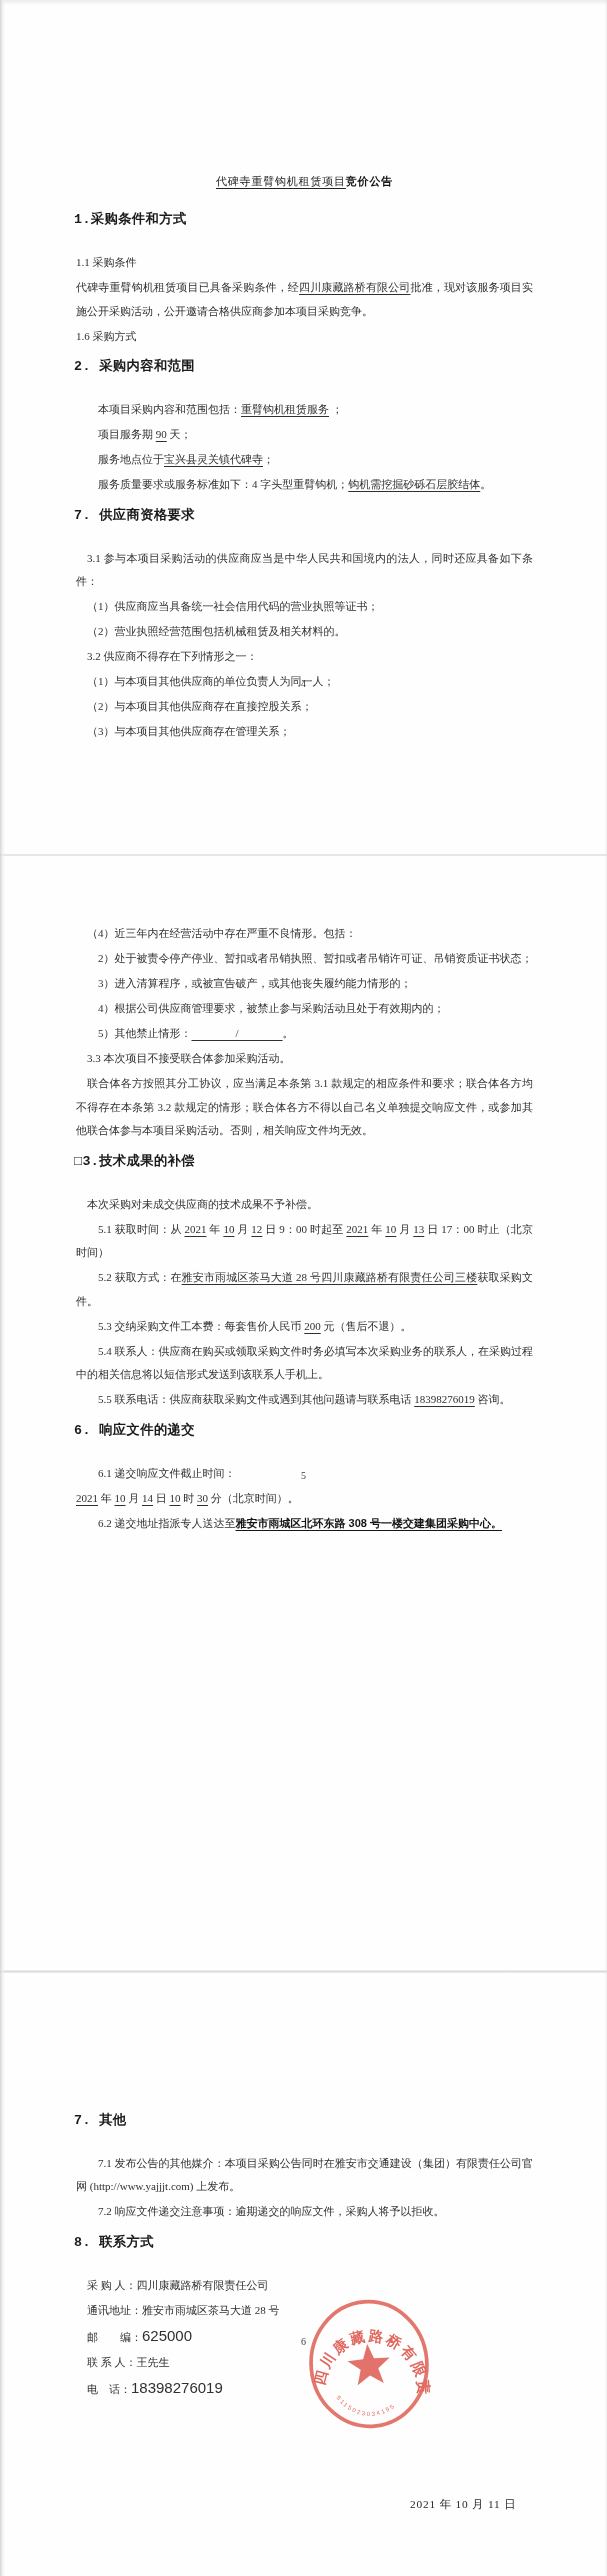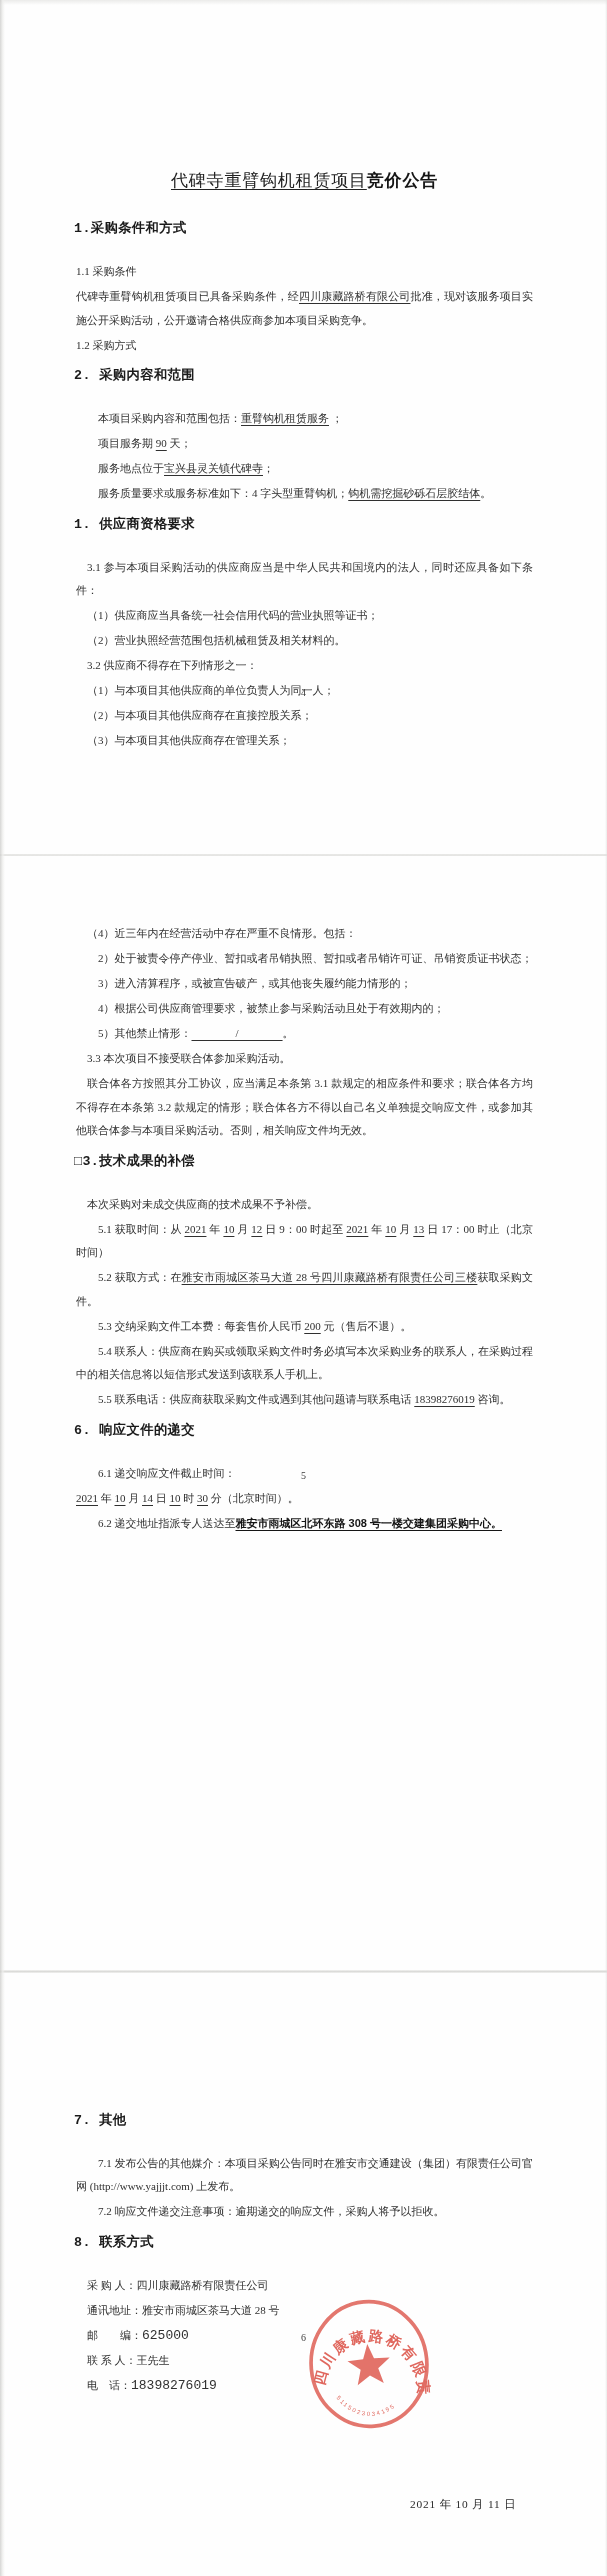--- a/index.html
+++ b/index.html
@@ -15,30 +15,30 @@
   .edge-right{position:absolute;right:0;top:0;bottom:0;width:2.3px;
     background:linear-gradient(270deg,#dededc,rgba(255,255,255,0));opacity:.6;z-index:5;}
   .page{position:relative;width:607px;box-sizing:border-box;background:#fefefe;}
   #page1{height:854px;padding-top:168px;}
   #page2{height:1114px;padding-top:66px;}
   #page3{height:854px;padding-top:114px;}
   .page-divider{height:2.3px;background:linear-gradient(180deg,#f3f3f1,#d9d9d7 55%,#f5f5f3);}
   
   .blk{margin:0 74px 1.5px 76px;font-size:11px;line-height:23.5px;text-align:justify;
        text-justify:inter-ideograph;color:#303030;}
-  .blk.title{font-size:17px;line-height:26px;text-align:center;letter-spacing:0.8px;
-       margin-bottom:25px;color:#222;}
+  .blk.title{font-size:11px;line-height:26px;text-align:center;letter-spacing:0.8px;
+       margin-bottom:16px;color:#222;}
   .blk.h1{font-family:Liberation Mono, monospace;font-weight:700;
        font-size:13.3px;line-height:20px;color:#1b1b1b;margin:9px 74px 21px 74px;
        text-align:left;letter-spacing:0.4px;}
   .ind1{text-indent:1em;}
   .ind2{text-indent:2em;}
   .u{text-decoration:underline;text-underline-offset:2.7px;text-decoration-thickness:0.8px;}
   .bhei{font-family:"Liberation Sans","DejaVu Sans",sans-serif;font-weight:700;color:#151515;}
-  .sans{font-family:Liberation Mono, monospace;font-size:13px;}
+  .sans{font-family:Liberation Sans, sans-serif;font-size:15px;}
   .pagenum{position:absolute;bottom:67px;left:0;right:0;text-align:center;
        font-size:10px;color:#3c3c3c;}
   
   .stamp{position:absolute;left:302px;top:322px;width:134px;height:138px;
        transform:rotate(-5deg);opacity:.88;z-index:3;}
   .stamp text{fill:#dc5348;}
   .stamp-name{font-size:19.5px;letter-spacing:3.5px;font-weight:600;
        font-family:"Liberation Serif",serif;}
   .stamp-code{font-size:8px;letter-spacing:2.6px;font-family:"Liberation Sans",sans-serif;}
   .date-line{position:absolute;left:410px;top:410px;font-size:11.4px;letter-spacing:0.8px;
@@ -68,27 +68,27 @@
   <div class="bleed" style="left:326px;top:941px;width:228px;height:9px;"></div>
   <div class="bleed" style="left:395px;top:1100px;width:152px;height:9px;"></div>
   <div class="bleed" style="left:319px;top:1419px;width:212px;height:9px;"></div>
   <div class="bleed" style="left:395px;top:1942px;width:152px;height:9px;"></div>
 
   <div class="page" id="page1">
     <div class="blk title"><span class="u">代碑寺重臂钩机租赁项目</span><span class="bhei">竞价公告</span></div>
       <div class="blk h1"><span>1.采购条件和方式</span></div>
       <div class="blk p"><span>1.1 采购条件</span></div>
       <div class="blk p"><span>代碑寺重臂钩机租赁项目已具备采购条件，经</span><span class="u">四川康藏路桥有限公司</span><span>批准，现对该服务项目实施公开采购活动，公开邀请合格供应商参加本项目采购竞争。</span></div>
-      <div class="blk p"><span>1.2 采购方式</span></div>
+      <div class="blk p"><span>1.6 采购方式</span></div>
       <div class="blk h1"><span>2. 采购内容和范围</span></div>
       <div class="blk p ind2"><span>本项目采购内容和范围包括：</span><span class="u">重臂钩机租赁服务</span><span> ；</span></div>
       <div class="blk p ind2"><span>项目服务期 </span><span class="u">90</span><span> 天；</span></div>
       <div class="blk p ind2"><span>服务地点位于</span><span class="u">宝兴县灵关镇代碑寺</span><span>；</span></div>
       <div class="blk p ind2"><span>服务质量要求或服务标准如下：4 字头型重臂钩机；</span><span class="u">钩机需挖掘砂砾石层胶结体</span><span>。</span></div>
-      <div class="blk h1"><span>1. 供应商资格要求</span></div>
+      <div class="blk h1"><span>7. 供应商资格要求</span></div>
       <div class="blk p ind1"><span>3.1 参与本项目采购活动的供应商应当是中华人民共和国境内的法人，同时还应具备如下条件：</span></div>
       <div class="blk p ind1"><span>（1）供应商应当具备统一社会信用代码的营业执照等证书；</span></div>
       <div class="blk p ind1"><span>（2）营业执照经营范围包括机械租赁及相关材料的。</span></div>
       <div class="blk p ind1"><span>3.2 供应商不得存在下列情形之一：</span></div>
       <div class="blk p ind1"><span>（1）与本项目其他供应商的单位负责人为同一人；</span></div>
       <div class="blk p ind1"><span>（2）与本项目其他供应商存在直接控股关系；</span></div>
       <div class="blk p ind1"><span>（3）与本项目其他供应商存在管理关系；</span></div>
       <div class="pagenum">4</div>
   </div>
   <div class="page-divider"></div>

